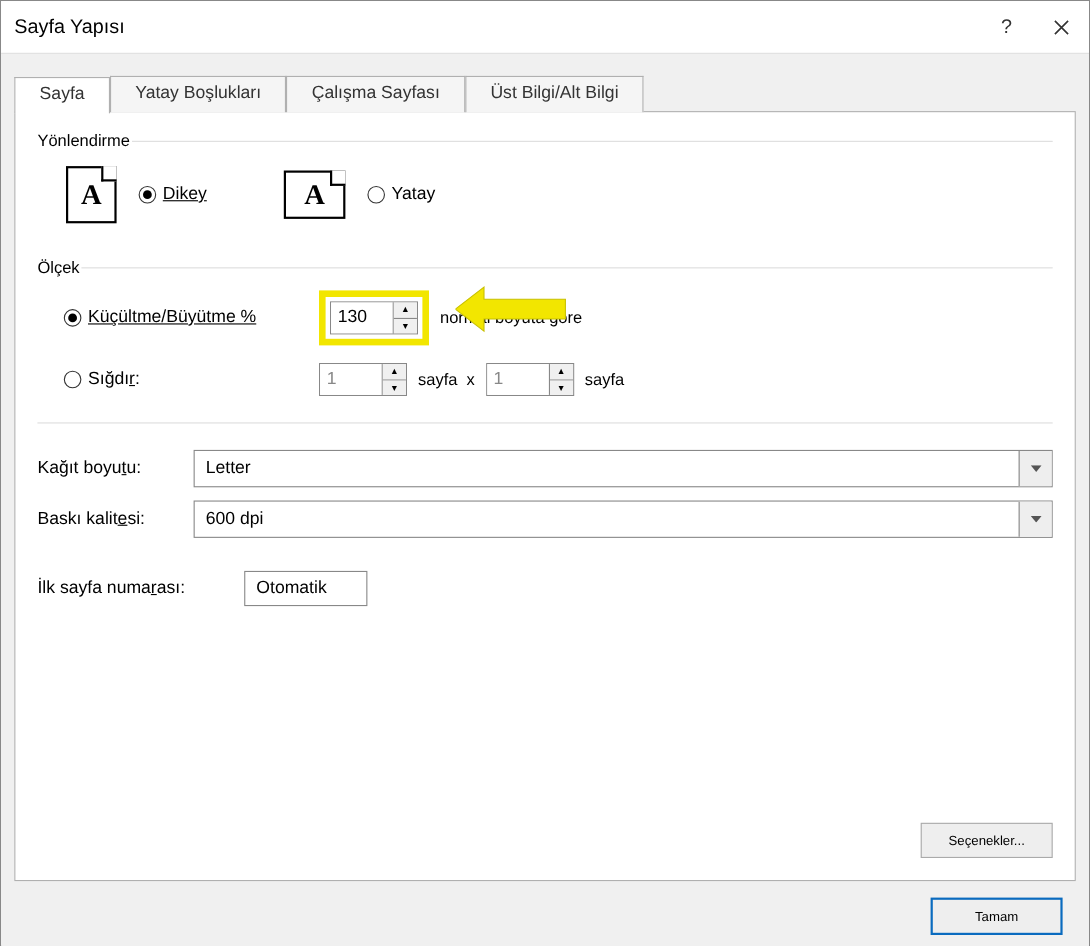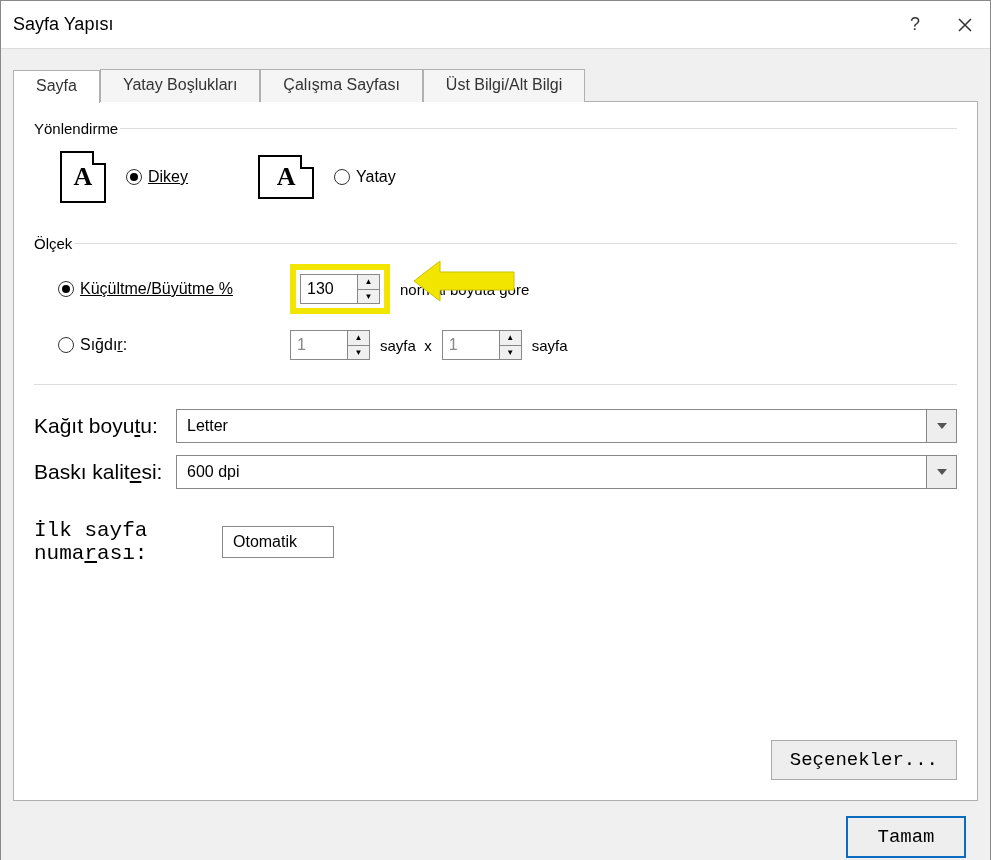--- a/index.html
+++ b/index.html
@@ -197,21 +197,21 @@
   }
 
   .form-row {
     display: flex;
     align-items: center;
     padding: 6px 0;
     gap: 10px;
   }
   .form-row .label {
     width: 132px;
-    font-size: 21px;
+    font-size: 16px;
   }
   .form-row .label .u { text-decoration: underline; }
 
   .combo {
     flex: 1;
     display: flex;
     border: 1px solid #888;
     height: 34px;
     background: #fff;
   }
@@ -241,25 +241,24 @@
 
   .options-row {
     position: absolute;
     right: 20px;
     bottom: 20px;
   }
   .btn {
     border: 1px solid #aaa;
     background: #eee;
     padding: 8px 18px;
-    font-size: 19px;
+    font-size: 12px;
     cursor: pointer;
     min-width: 120px;
     text-align: center;
-    font-family: Liberation Mono, monospace;
   }
   .actions {
     display: flex;
     justify-content: flex-end;
     gap: 16px;
     padding: 14px 12px 14px 12px;
     background: #f0f0f0;
   }
   .btn.primary {
     border: 2px solid #0a6bbf;
@@ -389,21 +388,21 @@
           <div class="val">600 dpi</div>
           <div class="drop">
             <svg viewBox="0 0 10 6">
                 <path d="M0 0 L5 6 L10 0" fill="#555"></path>
               </svg>
           </div>
         </div>
       </div>
 
       <div class="form-row" style="margin-top:18px;">
-        <div class="label" style="width:178px;font-family:Liberation Mono, monospace;">İlk sayfa numa<span class="u">r</span>ası:</div>
+        <div class="label" style="width:178px;">İlk sayfa numa<span class="u">r</span>ası:</div>
         <input class="textinput" value="Otomatik" style="">
       </div>
 
       <div class="options-row">
         <div class="btn"><span class="u">S</span>eçenekler...</div>
       </div>
 
     </div>
 
     <div class="actions">

